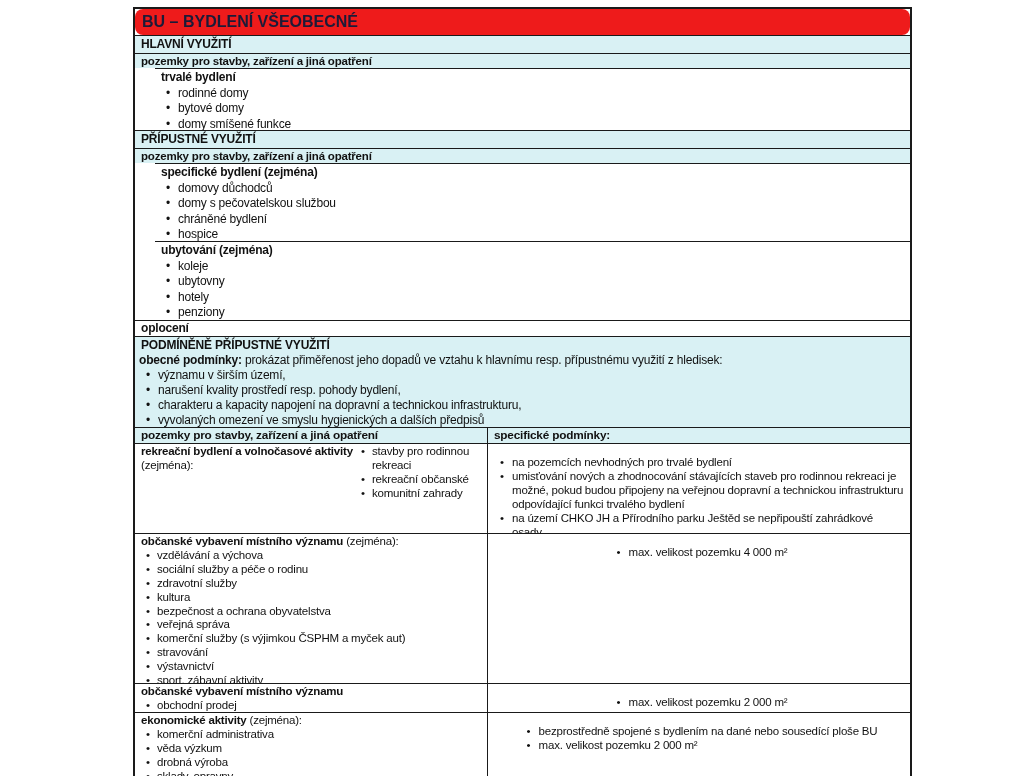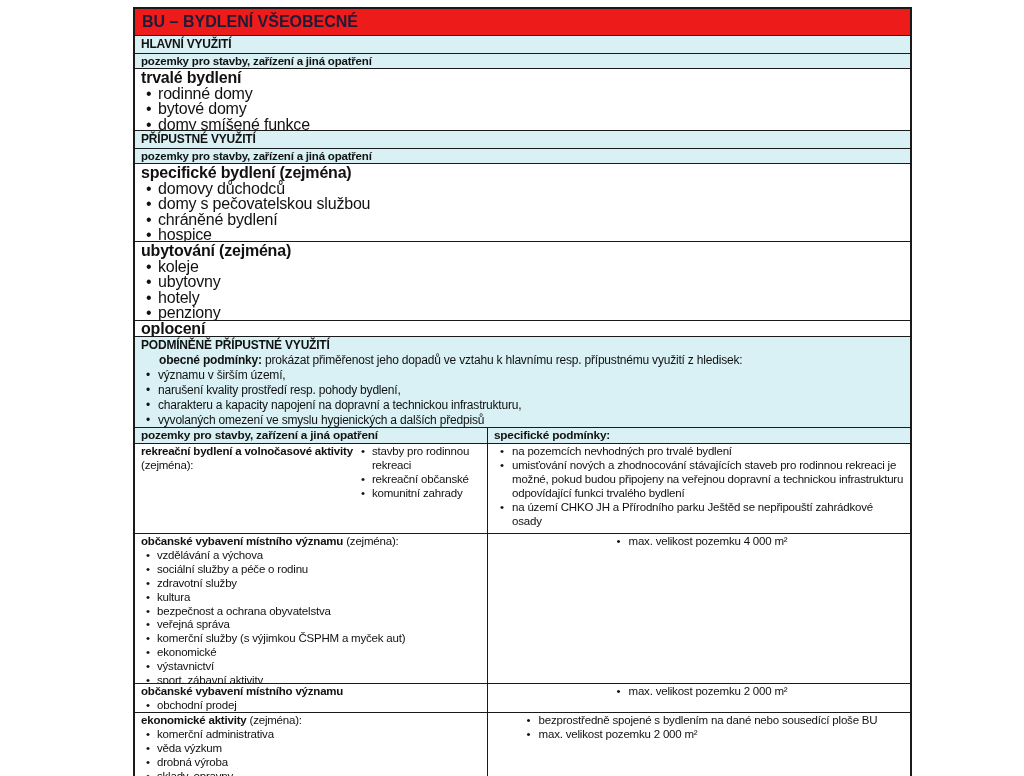--- a/index.html
+++ b/index.html
@@ -14,47 +14,47 @@
   body{
     width:1024px;height:776px;overflow:hidden;background:#ffffff;
     font-family:"Liberation Sans", sans-serif;color:var(--text);
     letter-spacing:-0.2px;
   }
   .doc-table{
     position:absolute;left:133px;top:7px;width:779px;
     border:2px solid var(--line);background:#fff;
   }
   .row{border-top:1px solid var(--line);overflow:hidden;}
-  .row:first-child{border-top:none;}
+  .row:first-child{border-top:none;border-radius:8px;}
   .band{background:var(--band-bg);}
 
   .red-header{
     background:var(--header-bg);color:var(--header-text);
     font-weight:bold;font-size:16px;height:26px;line-height:25px;
     padding:0 7px;letter-spacing:0;
   }
   .sec-header{height:18px;line-height:17px;font-weight:bold;font-size:12px;padding:0 6px;}
   .sub-header{height:15px;line-height:14px;font-weight:bold;font-size:11.5px;padding:0 6px;}
 
-  .block{font-size:16px;line-height:15.5px;padding:1px 0 0 6px;}
+  .block{font-size:12px;line-height:15.5px;padding:1px 0 0 6px;margin-left:20px;}
   .block .blk-title{font-weight:bold;}
   .h62{height:62px;} .h78{height:78px;} .h79{height:79px;} .h91{height:91px;}
-  .oploceni{height:16px;line-height:15px;font-weight:bold;font-size:16px;padding:0 6px;}
+  .oploceni{height:16px;line-height:15px;font-weight:bold;font-size:12px;padding:0 6px;}
 
   ul.bullets{list-style:none;margin:0;padding:0;}
   ul.bullets li{position:relative;padding-left:17px;}
   ul.bullets li::before{content:"\2022";position:absolute;left:5px;top:0;}
 
   .podminene{font-size:12px;line-height:15.1px;}
   .podminene .obecne-text{font-weight:normal;}
 
   
   .tc{display:flex;align-items:stretch;font-size:11.5px;line-height:13.9px;}
   .tc .lc{width:352px;padding:1px 6px;}
-  .tc .rc{flex:1;border-left:1px solid var(--line);padding:1px 6px;}
+  .tc .rc{flex:1;border-left:1px solid var(--line);padding:12px 6px;}
   .tc-header{height:16px;font-weight:bold;font-size:11.8px;}
   .tc-header .lc,.tc-header .rc{padding:0 6px;line-height:15px;}
   .v-center{display:flex;flex-direction:row;justify-content:center;}
   .h90{height:90px;} .h150{height:150px;} .h29{height:29px;} .h80{height:80px;}
   .lt-bold{font-weight:bold;}
   .tc ul.bullets li{padding-left:16px;}
   .tc .rc ul.bullets li{padding-left:18px;}
   .tc .rc ul.bullets li::before{left:6px;}
 </style>
 </head>
@@ -92,21 +92,21 @@
       <li>koleje</li>
       <li>ubytovny</li>
       <li>hotely</li>
       <li>penziony</li>
     </ul>
   </div>
   <div class="row oploceni">oplocení</div>
 
   <div class="row band podminene h91">
     <div class="blk-title lt-bold" style="padding:1px 6px 0;">PODMÍNĚNĚ PŘÍPUSTNÉ VYUŽITÍ</div>
-    <div style="padding:0 24px;">
+    <div style="padding:0 4px;">
       <span class="lt-bold">obecné podmínky:</span><span class="obecne-text"> prokázat přiměřenost jeho dopadů ve vztahu k hlavnímu resp. přípustnému využití z hledisek:</span>
     </div>
     <ul class="bullets" style="padding:0 6px;">
       <li>významu v širším území,</li>
       <li>narušení kvality prostředí resp. pohody bydlení,</li>
       <li>charakteru a kapacity napojení na dopravní a technickou infrastrukturu,</li>
       <li>vyvolaných omezení ve smyslu hygienických a dalších předpisů</li>
     </ul>
   </div>
 
@@ -137,21 +137,21 @@
     <div class="lc">
       <div><span class="lt-bold">občanské vybavení místního významu</span><span> (zejména):</span></div>
       <ul class="bullets">
         <li>vzdělávání a výchova</li>
         <li>sociální služby a péče o rodinu</li>
         <li>zdravotní služby</li>
         <li>kultura</li>
         <li>bezpečnost a ochrana obyvatelstva</li>
         <li>veřejná správa</li>
         <li>komerční služby (s výjimkou ČSPHM a myček aut)</li>
-        <li>ekonomické</li>
+        <li>stravování</li>
         <li>výstavnictví</li>
         <li>sport, zábavní aktivity</li>
       </ul>
     </div>
     <div class="rc v-center">
       <ul class="bullets">
         <li>max. velikost pozemku 4 000 m²</li>
       </ul>
     </div>
   </div>

